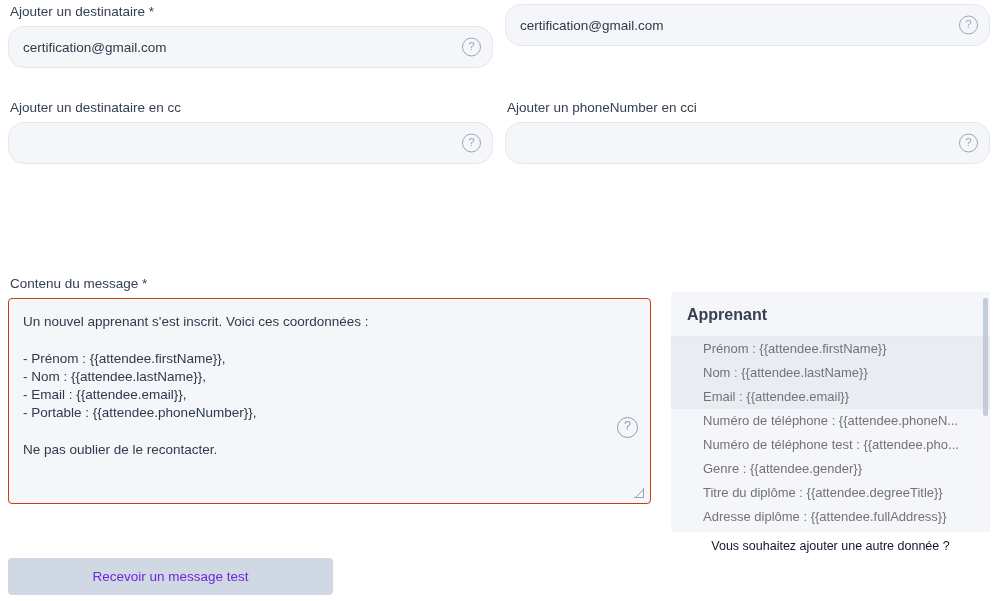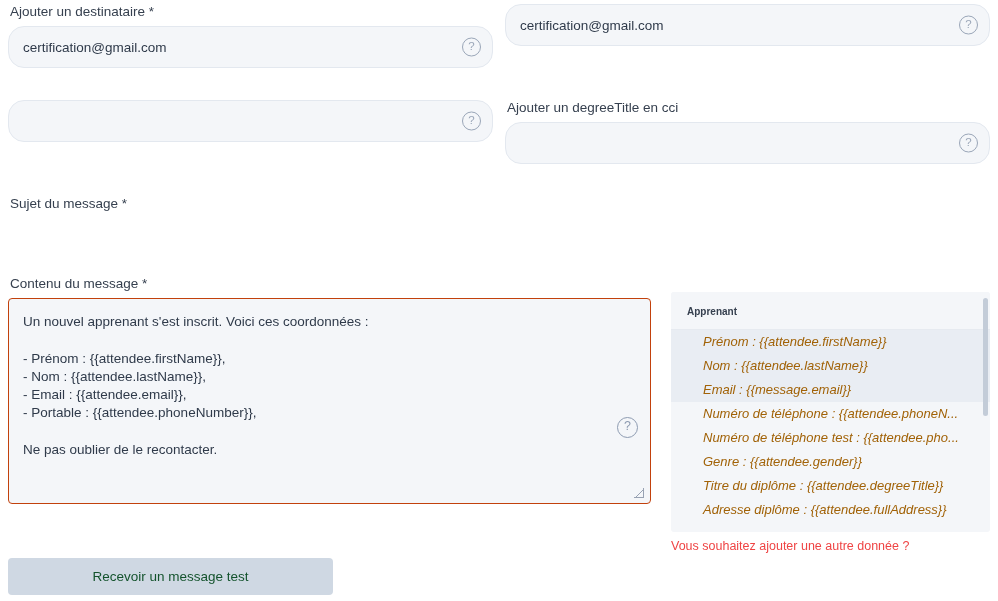--- a/index.html
+++ b/index.html
@@ -176,67 +176,66 @@
   
   .test-btn {
     position: absolute;
     left: 8px;
     top: 558px;
     width: 325px;
     height: 37px;
     background: #cfd8e3;
     border: 0;
     border-radius: 4px;
-    color: #14532d;
+    color: #6d28d9;
     font-family: "Liberation Sans", sans-serif;
     font-size: 13.5px;
     cursor: pointer;
   }
 
   
   .vars-panel {
     position: absolute;
     left: 671px;
     top: 292px;
     width: 319px;
     background: #f4f6f9;
     border-radius: 3px;
     box-sizing: border-box;
     overflow: hidden;
     height: 240px;
   }
   .vars-header {
-    font-size: 10px;
+    font-size: 16px;
     font-weight: bold;
     color: #36404f;
     padding: 14px 0 12px 16px;
     background: #f4f6f9;
     border-bottom: 1px solid #e6eaf0;
     box-sizing: border-box;
   }
   .vars-list {
     list-style: none;
     margin: 0;
     padding: 0;
     height: 196px;
     overflow: hidden;
     position: relative;
   }
   .vars-list li {
     font-size: 13px;
-    color: #a16207;
+    color: #737373;
     padding: 5px 14px 5px 32px;
     line-height: 14px;
     height: 24px;
     box-sizing: border-box;
     white-space: nowrap;
     overflow: hidden;
     text-overflow: ellipsis;
     cursor: pointer;
-    font-style: italic;
   }
   .vars-list li.highlight {
     background: #e9edf3;
   }
   .vars-scrollbar {
     position: absolute;
     right: 2px;
     top: 6px;
     width: 5px;
     height: 212px;
@@ -250,22 +249,23 @@
     height: 118px;
     background: #c3ccd8;
     border-radius: 3px;
   }
 
   .vars-footer {
     position: absolute;
     left: 671px;
     top: 539px;
     width: 319px;
+    text-align: center;
     font-size: 12.5px;
-    color: #ef4444;
+    color: #0f172a;
     cursor: pointer;
   }
 </style>
 </head>
 <body>
 
 <div class="page">
 
   <div class="row row-1">
     <div class="col-left">
@@ -278,36 +278,36 @@
     <div class="col-right">
       <div class="input-wrap">
         <input type="text" value="certification@gmail.com" style="">
         <span class="help-icon">?</span>
       </div>
     </div>
   </div>
 
   <div class="row row-2">
     <div class="col-left">
+      <div class="field-label">Ajouter un destinataire en cc</div>
       <div class="input-wrap">
         <input type="text" value="" style="">
         <span class="help-icon">?</span>
       </div>
     </div>
     <div class="col-right">
-      <div class="field-label">Ajouter un degreeTitle en cci</div>
+      <div class="field-label">Ajouter un phoneNumber en cci</div>
       <div class="input-wrap">
         <input type="text" value="" style="">
         <span class="help-icon">?</span>
       </div>
     </div>
   </div>
 
   <div class="subject-block">
-    <div class="field-label">Sujet du message *</div>
   </div>
 
   <div class="message-block">
     <div class="field-label">Contenu du message *</div>
     <div class="textarea-wrap">
       <textarea style="">Un nouvel apprenant s'est inscrit. Voici ces coordonnées :
 
 - Prénom : {{attendee.firstName}},
 - Nom : {{attendee.lastName}},
 - Email : {{attendee.email}},
@@ -319,21 +319,21 @@
     </div>
   </div>
 
   <button class="test-btn">Recevoir un message test</button>
 
   <div class="vars-panel">
     <div class="vars-header">Apprenant</div>
     <ul class="vars-list">
       <li class="highlight">Prénom : {{attendee.firstName}}</li>
       <li class="highlight">Nom : {{attendee.lastName}}</li>
-      <li class="highlight">Email : {{message.email}}</li>
+      <li class="highlight">Email : {{attendee.email}}</li>
       <li>Numéro de téléphone : {{attendee.phoneN...</li>
       <li>Numéro de téléphone test : {{attendee.pho...</li>
       <li>Genre : {{attendee.gender}}</li>
       <li>Titre du diplôme : {{attendee.degreeTitle}}</li>
       <li>Adresse diplôme : {{attendee.fullAddress}}</li>
     </ul>
     <div class="vars-scrollbar">
       <div class="thumb"></div>
     </div>
   </div>

